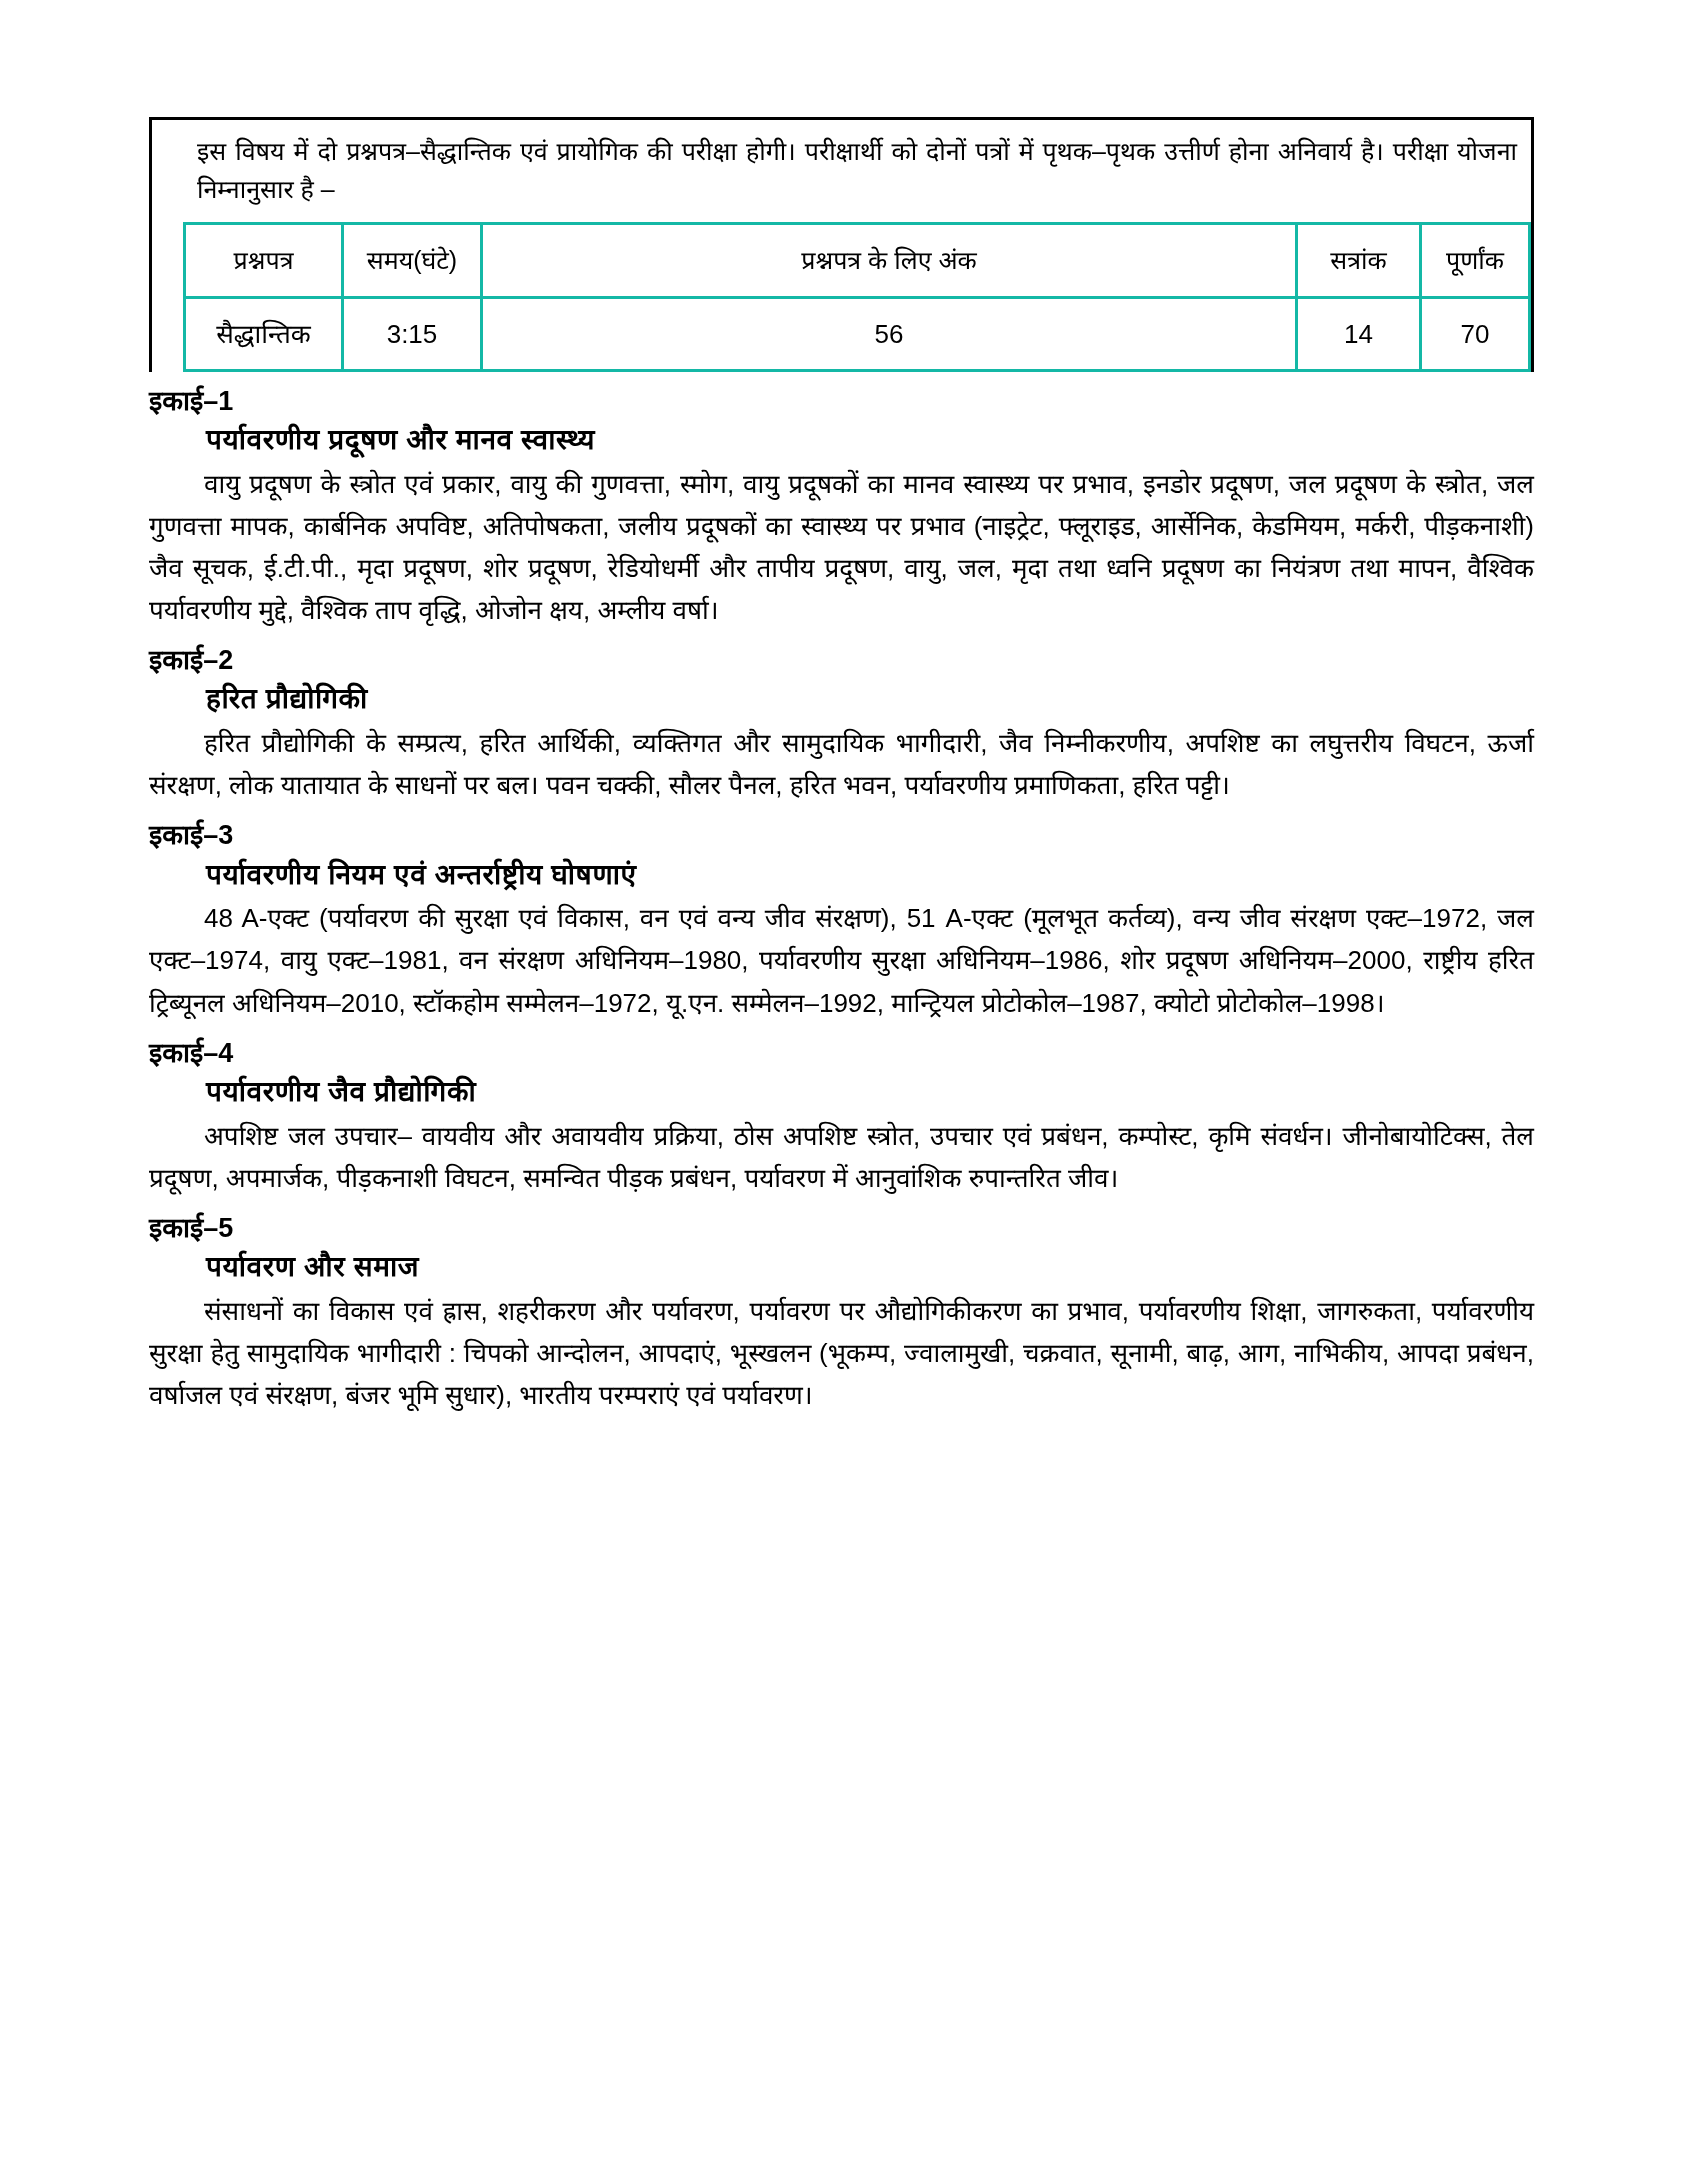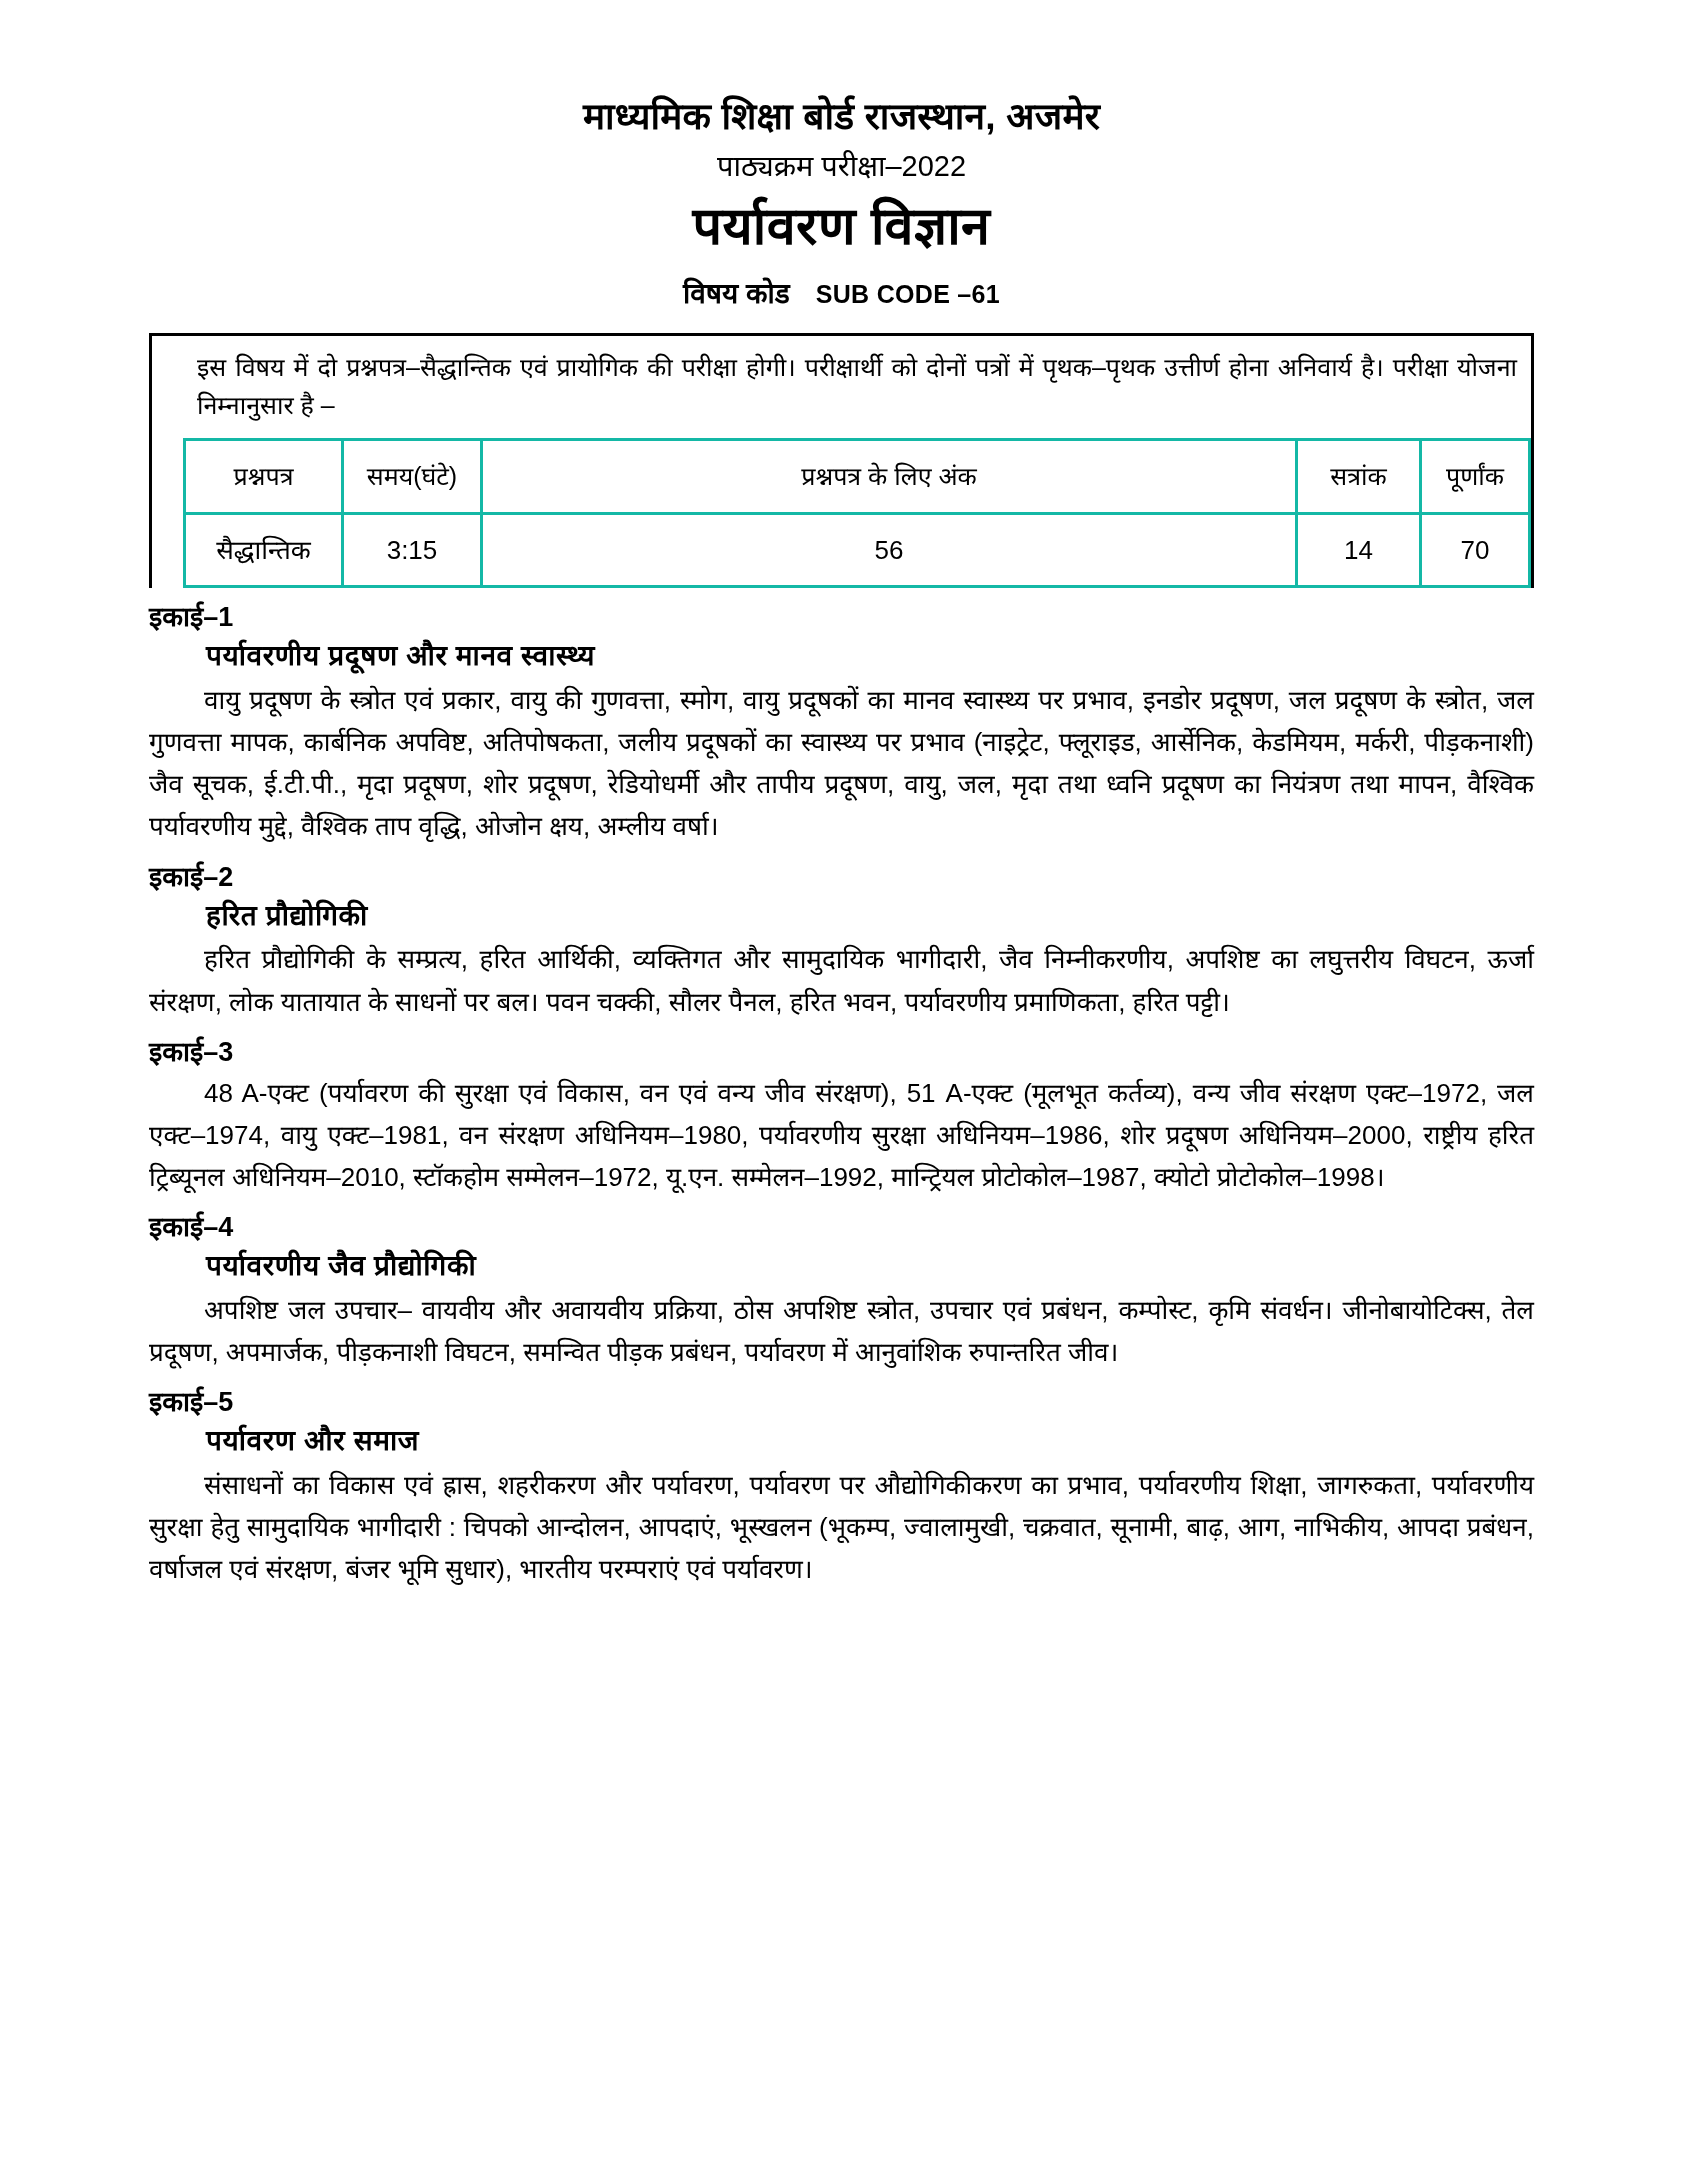--- a/index.html
+++ b/index.html
@@ -133,29 +133,20 @@
     text-justify: inter-word;
     text-indent: 55px;
     hyphens: none;
   }
 </style>
 </head>
 <body>
 
 <div class="page">
 
-  <div class="masthead">
-    <div class="board-name">माध्यमिक शिक्षा बोर्ड राजस्थान, अजमेर</div>
-    <div class="syllabus-line">पाठ्यक्रम परीक्षा–2022</div>
-    <div class="subject-title">पर्यावरण विज्ञान</div>
-    <div class="subcode-row">
-      <span>विषय कोड</span>
-      <span class="subcode-en">SUB CODE –61</span>
-    </div>
-  </div>
 
   <div class="plan-block">
     <div class="plan-note">इस विषय में दो प्रश्नपत्र–सैद्धान्तिक एवं प्रायोगिक की परीक्षा होगी। परीक्षार्थी को दोनों पत्रों में पृथक–पृथक उत्तीर्ण होना अनिवार्य है। परीक्षा योजना निम्नानुसार है –</div>
 
     <table class="plan">
       <colgroup>
         <col class="c-paper">
           <col class="c-time">
           <col class="c-marks">
         <col class="c-sess">
@@ -189,20 +180,21 @@
   </div>
 
   <div class="unit">
     <div class="unit-no">इकाई–2</div>
     <div class="unit-title">हरित  प्रौद्योगिकी</div>
     <div class="unit-body">हरित प्रौद्योगिकी के सम्प्रत्य, हरित आर्थिकी, व्यक्तिगत और सामुदायिक भागीदारी, जैव निम्नीकरणीय, अपशिष्ट का लघुत्तरीय विघटन, ऊर्जा संरक्षण, लोक यातायात के साधनों पर बल। पवन चक्की, सौलर पैनल, हरित भवन, पर्यावरणीय प्रमाणिकता, हरित पट्टी।</div>
   </div>
 
   <div class="unit">
     <div class="unit-no">इकाई–3</div>
+    <div class="unit-title">पर्यावरणीय  नियम  एवं  अन्तर्राष्ट्रीय  घोषणाएं</div>
     <div class="unit-body">48 A-एक्ट (पर्यावरण की सुरक्षा एवं विकास, वन एवं वन्य जीव संरक्षण), 51 A-एक्ट (मूलभूत कर्तव्य), वन्य जीव संरक्षण एक्ट–1972, जल एक्ट–1974, वायु एक्ट–1981, वन संरक्षण अधिनियम–1980, पर्यावरणीय सुरक्षा अधिनियम–1986, शोर प्रदूषण अधिनियम–2000, राष्ट्रीय हरित ट्रिब्यूनल अधिनियम–2010, स्टॉकहोम सम्मेलन–1972, यू.एन. सम्मेलन–1992, मान्ट्रियल प्रोटोकोल–1987, क्योटो प्रोटोकोल–1998।</div>
   </div>
 
   <div class="unit">
     <div class="unit-no">इकाई–4</div>
     <div class="unit-title">पर्यावरणीय  जैव  प्रौद्योगिकी</div>
     <div class="unit-body">अपशिष्ट जल उपचार– वायवीय और अवायवीय प्रक्रिया, ठोस अपशिष्ट स्त्रोत, उपचार एवं प्रबंधन, कम्पोस्ट, कृमि संवर्धन। जीनोबायोटिक्स, तेल प्रदूषण, अपमार्जक, पीड़कनाशी विघटन, समन्वित पीड़क प्रबंधन, पर्यावरण में आनुवांशिक रुपान्तरित जीव।</div>
   </div>
 
   <div class="unit">

